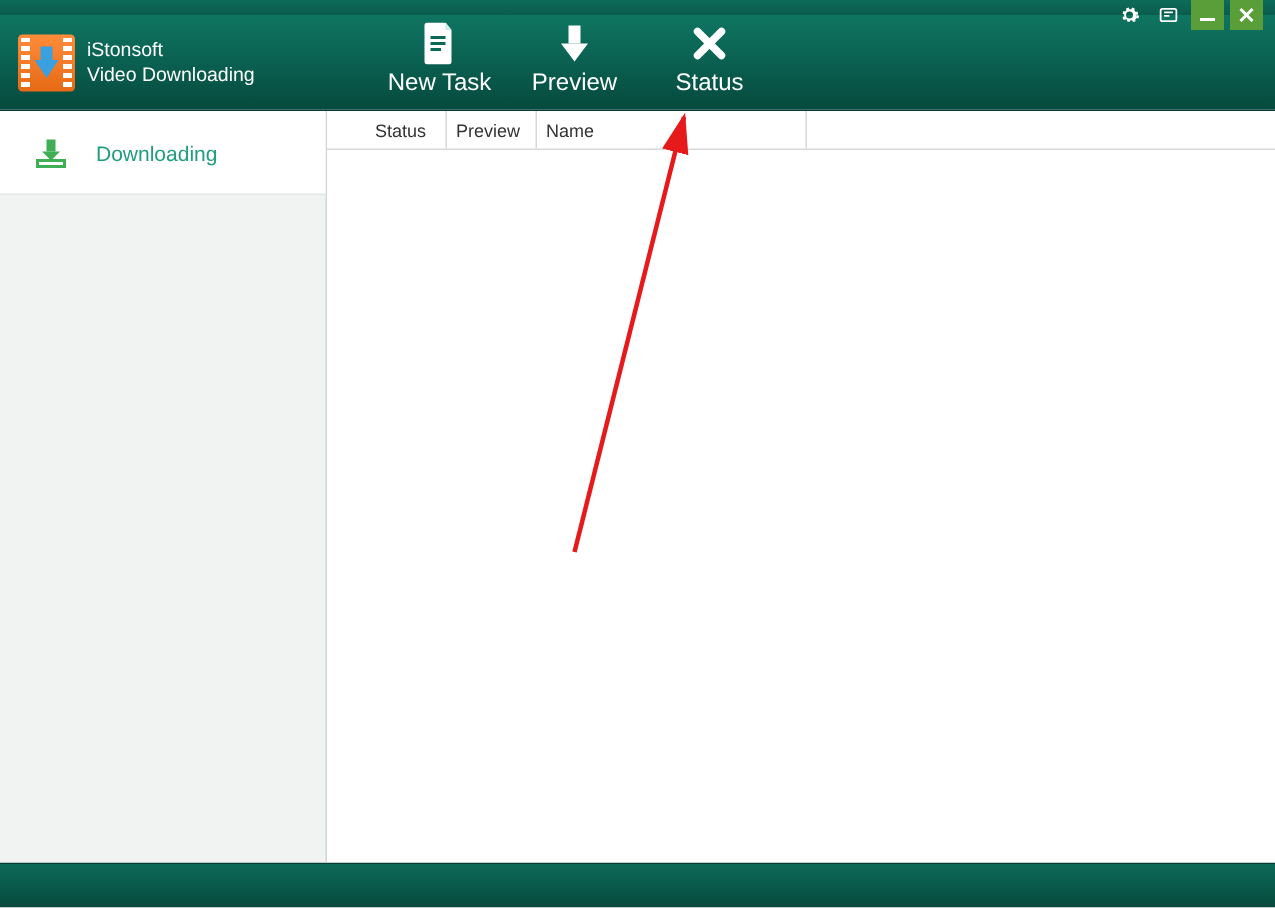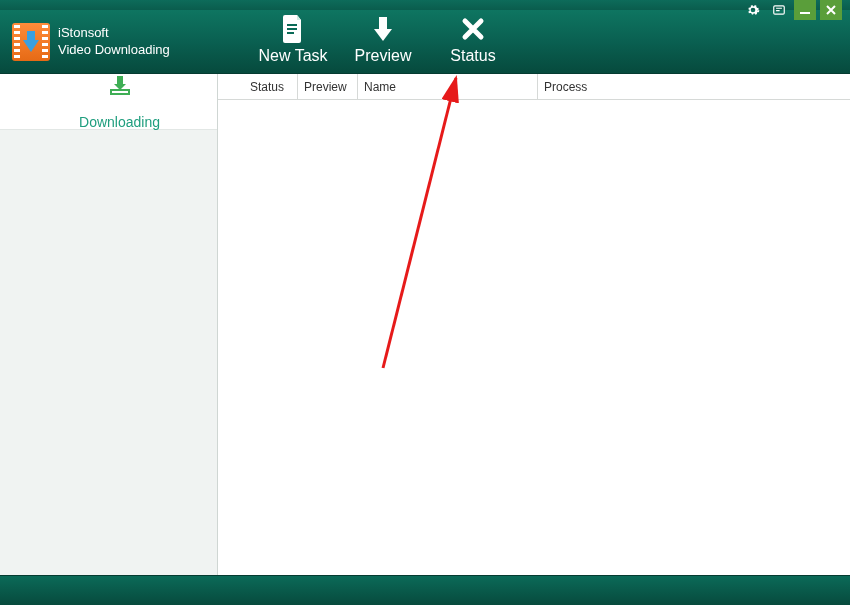--- a/index.html
+++ b/index.html
@@ -138,21 +138,20 @@
     }
     .side-item {
       height: 56px;
       display: flex;
       align-items: center;
       gap: 18px;
       padding-left: 22px;
       background: #ffffff;
       border-bottom: 1px solid #e2e7e5;
       cursor: pointer;
-      flex-direction: column;
     }
     .side-icon {
       width: 24px; height: 24px;
       display: flex; align-items: center; justify-content: center;
     }
     .side-label {
       color: #1f9e7e;
       font-size: 14px;
     }
     
@@ -295,21 +294,20 @@
       </div>
       <div class="side-label">Downloading</div>
     </div>
   </div>
 
   <div class="main">
     <div class="col-headers">
       <div class="col status">Status</div>
       <div class="col preview">Preview</div>
       <div class="col name">Name</div>
-      <div class="col process">Process</div>
     </div>
     <div class="rows"></div>
 
     <svg class="annotation-arrow" style="left:150px; top:-6px;" width="120" height="310" viewBox="0 0 120 310">
       <defs>
         <marker id="ahead" markerWidth="10" markerHeight="10" refX="8" refY="3" orient="auto">
           <path d="M0,0 L0,6 L9,3 z" fill="#e61a1a"></path>
         </marker>
       </defs>
       <line x1="15" y1="300" x2="88" y2="10" stroke="#e61a1a" stroke-width="3" marker-end="url(#ahead)"></line>

